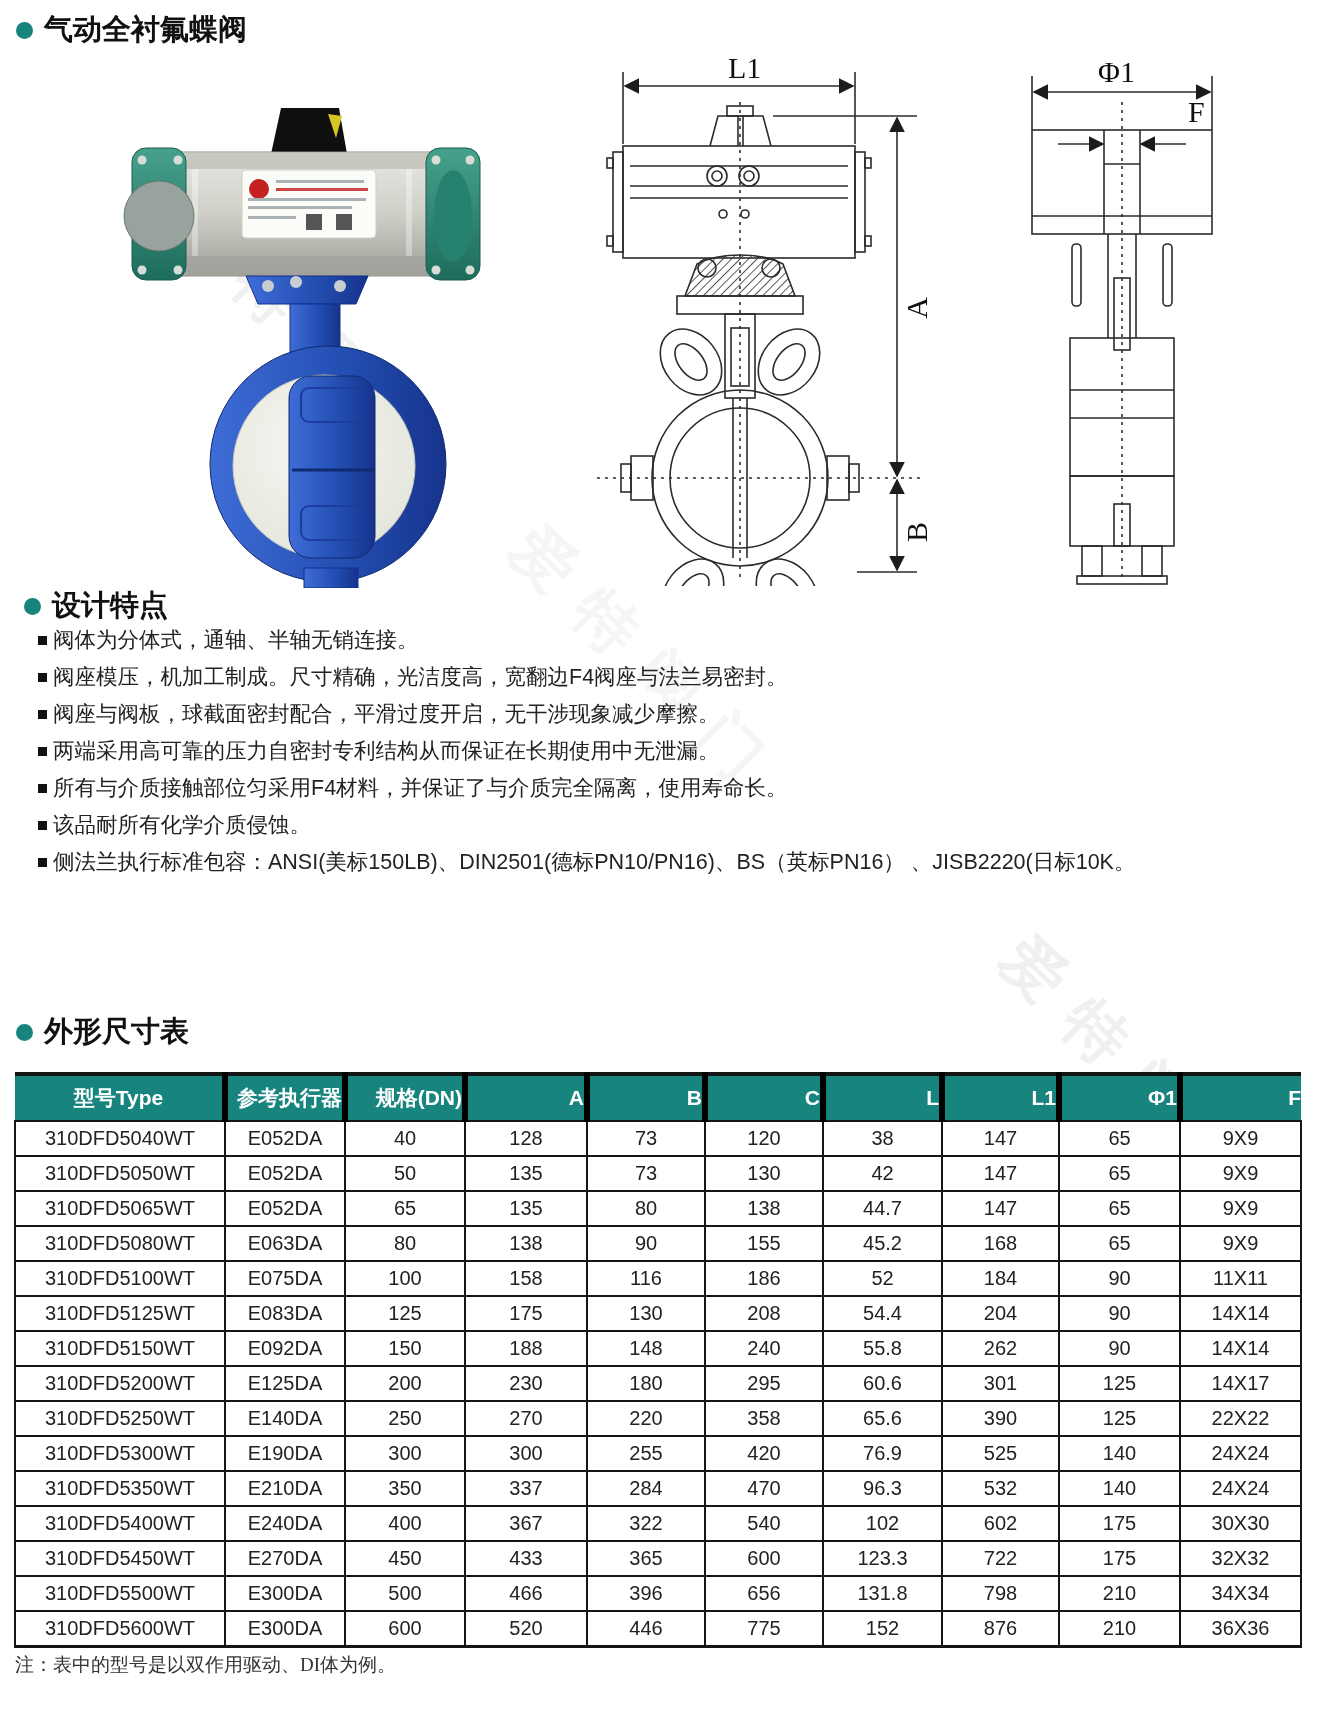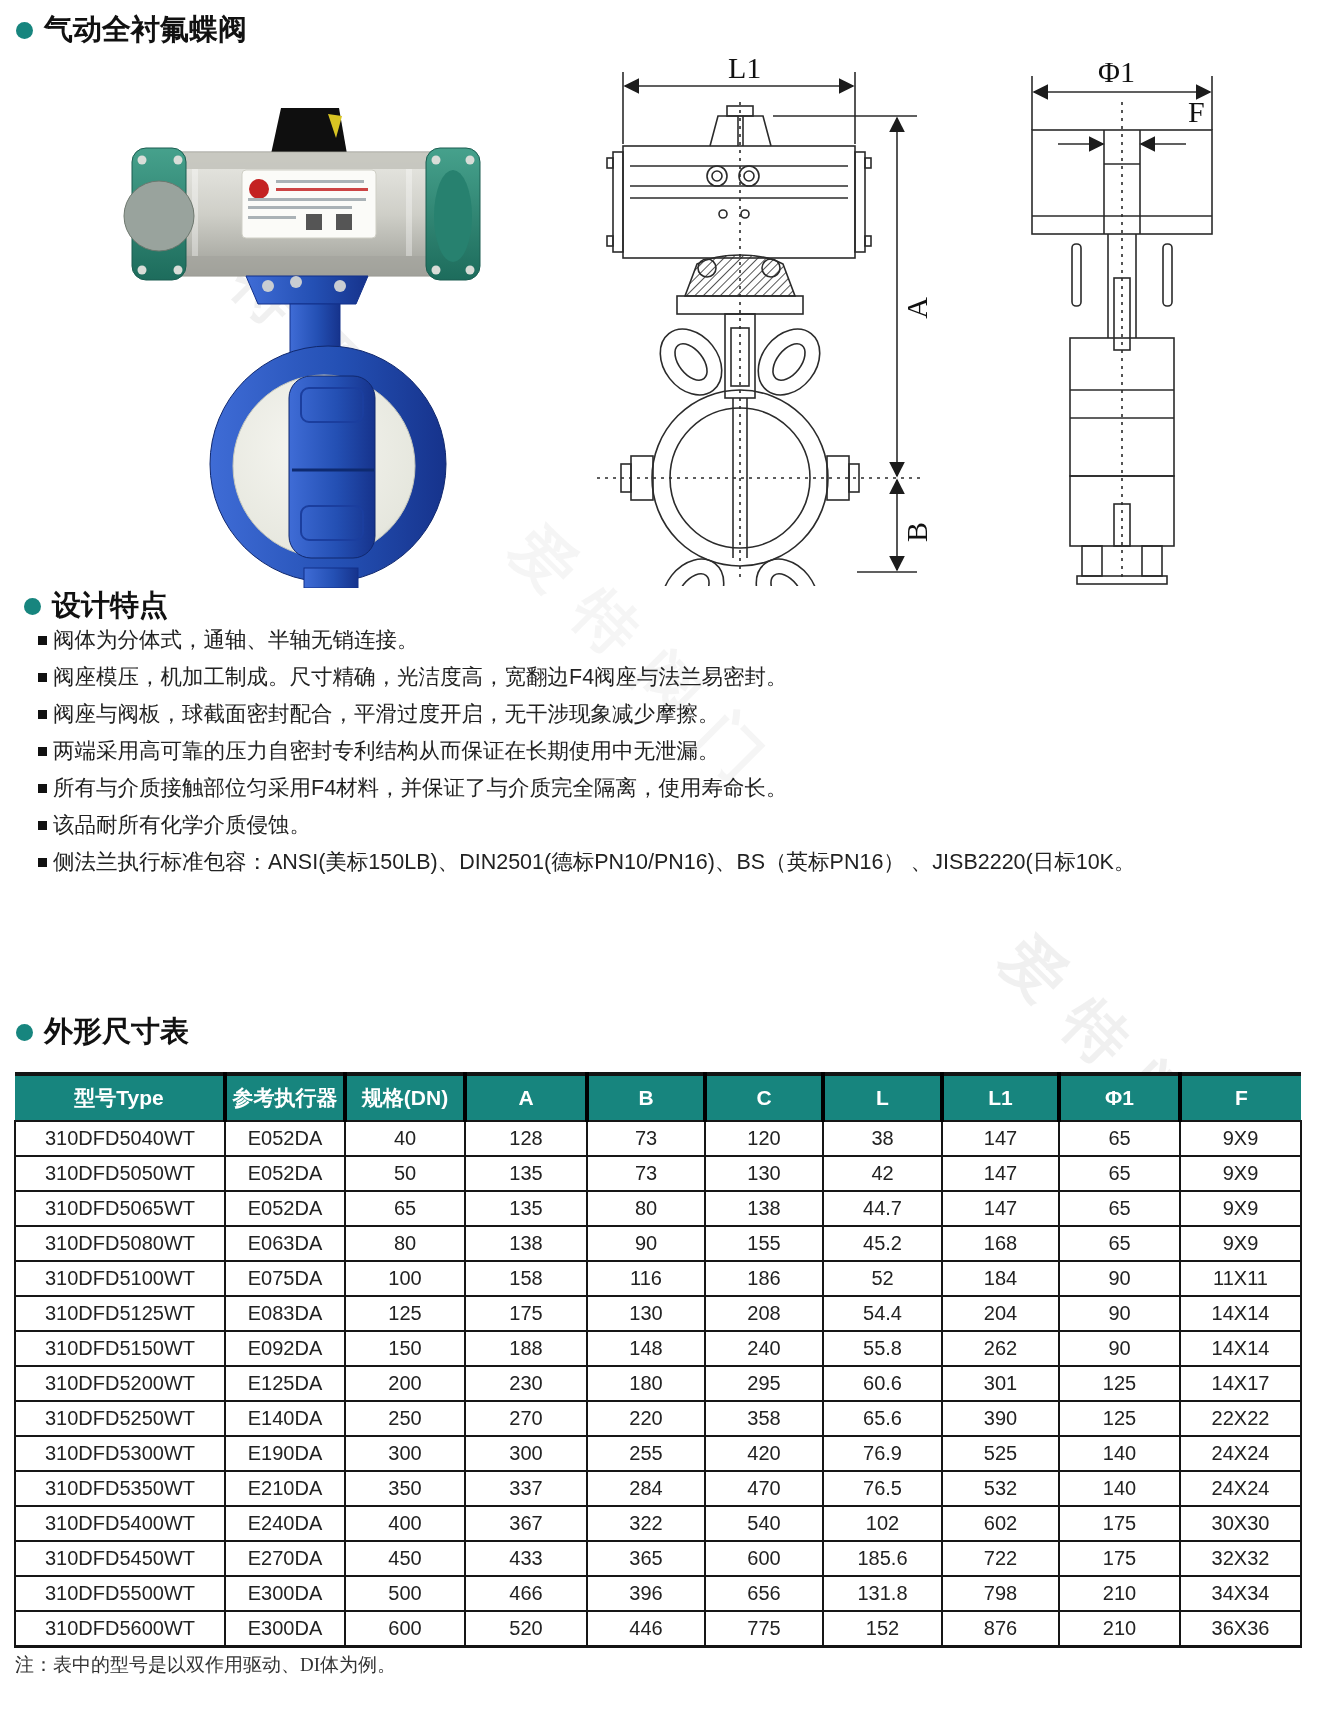--- a/index.html
+++ b/index.html
@@ -13,21 +13,21 @@
   
   .features { position:absolute; left:38px; top:622px; list-style:none; margin:0; padding:0; width:1260px; }
   .features li { display:flex; align-items:flex-start; gap:6px; font-size:21.5px; line-height:37px; color:#222; }
   .sq { width:9px; height:9px; background:#111; margin-top:14px; flex:0 0 auto; }
   
   .unit { position:absolute; top:1074px; right:118px; font-size:20px; color:#2f6f63; }
   
   table.dims { position:absolute; left:14px; top:1072px; width:1288px; border-collapse:collapse; table-layout:fixed;
                border-top:4px solid #141414; border-bottom:3px solid #141414; }
   table.dims th { background:#17857E; color:#fff; font-weight:bold; font-size:21px; height:44px; padding:0; }
-  table.dims th + th { border-left:4px solid #000000; }
+  table.dims th + th { border-left:6px solid #000000;text-align:right; }
   table.dims td { border:2px solid #161616; text-align:center; font-size:20px; color:#222; height:31px; padding:0; background:#fff; }
   table.dims tr { height:35px; }
   
   .note { position:absolute; left:15px; top:1652px; font-family:"Liberation Serif", serif; font-size:19px; color:#333; }
   
   .photo { position:absolute; left:96px; top:58px; }
   .draw-front { position:absolute; left:545px; top:46px; }
   .draw-side { position:absolute; left:1002px; top:46px; }
   svg text.dim { font-family:"Liberation Serif", serif; font-size:30px; fill:#111; }
   
@@ -448,21 +448,21 @@
           <td>140</td>
           <td>24X24</td>
         </tr>
         <tr>
           <td>310DFD5350WT</td>
           <td>E210DA</td>
           <td>350</td>
           <td>337</td>
           <td>284</td>
           <td>470</td>
-          <td>76.5</td>
+          <td>96.3</td>
           <td>532</td>
           <td>140</td>
           <td>24X24</td>
         </tr>
         <tr>
           <td>310DFD5400WT</td>
           <td>E240DA</td>
           <td>400</td>
           <td>367</td>
           <td>322</td>
@@ -472,21 +472,21 @@
           <td>175</td>
           <td>30X30</td>
         </tr>
         <tr>
           <td>310DFD5450WT</td>
           <td>E270DA</td>
           <td>450</td>
           <td>433</td>
           <td>365</td>
           <td>600</td>
-          <td>185.6</td>
+          <td>123.3</td>
           <td>722</td>
           <td>175</td>
           <td>32X32</td>
         </tr>
         <tr>
           <td>310DFD5500WT</td>
           <td>E300DA</td>
           <td>500</td>
           <td>466</td>
           <td>396</td>

